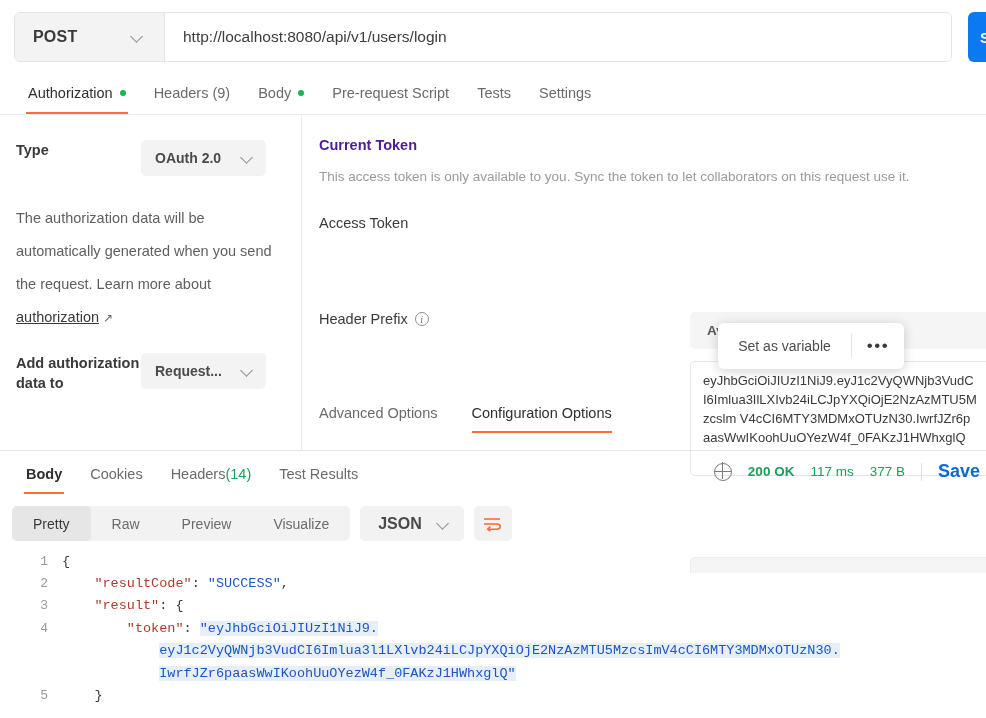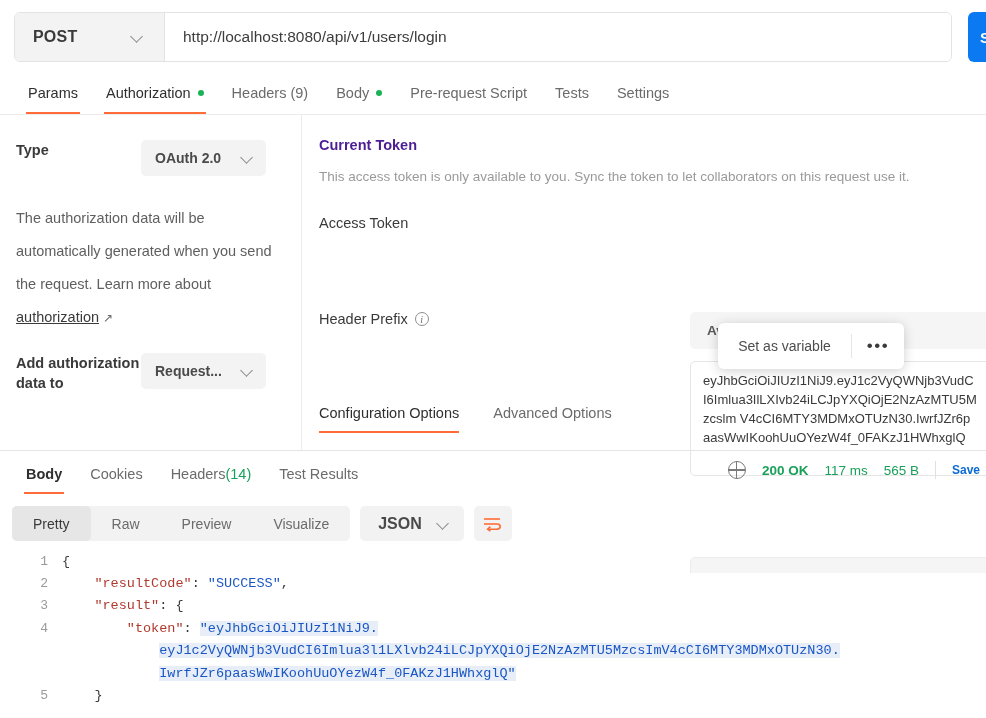--- a/index.html
+++ b/index.html
@@ -122,21 +122,21 @@
   .rstab.active { color:#2f2f2f; font-weight:bold; }
   .rstab.active::after { content:""; position:absolute; left:12px; right:12px; bottom:2px; height:2.5px; background:#ff6c37; }
   .hdr-count { color:#19a05a; }
   .status-area { position:absolute; right:6px; top:461px; display:flex; align-items:center; gap:16px; }
   .globe { width:18px; height:18px; border-radius:50%; border:1.3px solid #7a7a7a; position:relative; }
   .globe::before { content:""; position:absolute; left:7.3px; top:-1.3px; width:1.3px; height:17px; background:#7a7a7a; }
   .globe::after { content:""; position:absolute; top:7.3px; left:-1.3px; width:17px; height:1.3px; background:#7a7a7a; }
   .st-ok { font-size:13.5px; color:#19a05a; font-weight:bold; }
   .st-meta { font-size:13.5px; color:#19a05a; }
   .st-sep { width:1px; height:18px; background:#e0e0e0; }
-  .save-resp { font-size:12px; color:#0b6bd3; font-weight:bold; cursor:pointer; }
+  .save-resp { font-size:18px; color:#0b6bd3; font-weight:bold; cursor:pointer; }
 
   .fmt-bar { position:absolute; left:0; top:500px; width:986px; height:47px; display:flex; align-items:center; padding-left:12px; gap:10px; }
   .seg { display:flex; background:#f2f2f2; border-radius:5px; height:35px; align-items:center; }
   .seg-item { height:35px; display:flex; align-items:center; padding:0 21px; font-size:14px; color:#6b6b6b; cursor:pointer; border-radius:5px; }
   .seg-item.active { background:#e6e6e6; color:#3a3a3a; }
   .json-sel { display:flex; align-items:center; gap:16px; background:#f2f2f2; border-radius:5px; height:35px; padding:0 14px 0 18px; cursor:pointer; }
   .json-sel .lbl { font-size:16px; color:#4a4a4a; font-weight:bold; }
   .wrap-btn { width:38px; height:35px; background:#f2f2f2; border-radius:5px; display:flex; align-items:center; justify-content:center; cursor:pointer; }
 
   
@@ -160,23 +160,20 @@
       <div class="method-sel">
         <span class="method-label">POST</span>
         <span class="chev"></span>
       </div>
       <input class="url-input" value="http://localhost:8080/api/v1/users/login" placeholder="Enter URL or paste text" style="">
     </div>
     <button class="send-btn">Send</button>
   </div>
 
   <div class="req-tabs">
-    <div class="rtab active">
-      <span>Params</span>
-    </div>
     <div class="rtab active" style="color:#2f2f2f;">
       <span>Authorization</span>
       <span class="dot-green"></span>
     </div>
     <div class="rtab">
       <span>Headers (9)</span>
     </div>
     <div class="rtab">
       <span>Body</span>
       <span class="dot-green"></span>
@@ -223,25 +220,25 @@
       <div class="tok-row">
         <div class="tok-label">Access Token</div>
       </div>
 
       <div class="hdr-prefix">
         <span>Header Prefix</span>
         <span class="info-i">i</span>
       </div>
 
       <div class="cfg-tabs">
+        <div class="ctab">
+          <span>Advanced Options</span>
+        </div>
         <div class="ctab active">
           <span>Configuration Options</span>
-        </div>
-        <div class="ctab">
-          <span>Advanced Options</span>
         </div>
       </div>
     </div>
 
     <div class="avail-pill">
       <span>Av</span>
     </div>
     <div class="tok-box">eyJhbGciOiJIUzI1NiJ9.eyJ1c2VyQWNjb3VudCI6Imlua3IlLXIvb24iLCJpYXQiOjE2NzAzMTU5Mzcslm V4cCI6MTY3MDMxOTUzN30.IwrfJZr6paasWwIKoohUuOYezW4f_0FAKzJ1HWhxglQ</div>
 
     <div class="popover">
@@ -268,21 +265,21 @@
     </div>
     <div class="rstab">
       <span>Test Results</span>
     </div>
   </div>
 
   <div class="status-area">
     <span class="globe"></span>
     <span class="st-ok">200 OK</span>
     <span class="st-meta">117 ms</span>
-    <span class="st-meta">565 B</span>
+    <span class="st-meta">377 B</span>
     <span class="st-sep"></span>
     <span class="save-resp">Save</span>
   </div>
 
   <div class="fmt-bar">
     <div class="seg">
       <div class="seg-item active">
         <span>Pretty</span>
       </div>
       <div class="seg-item">

